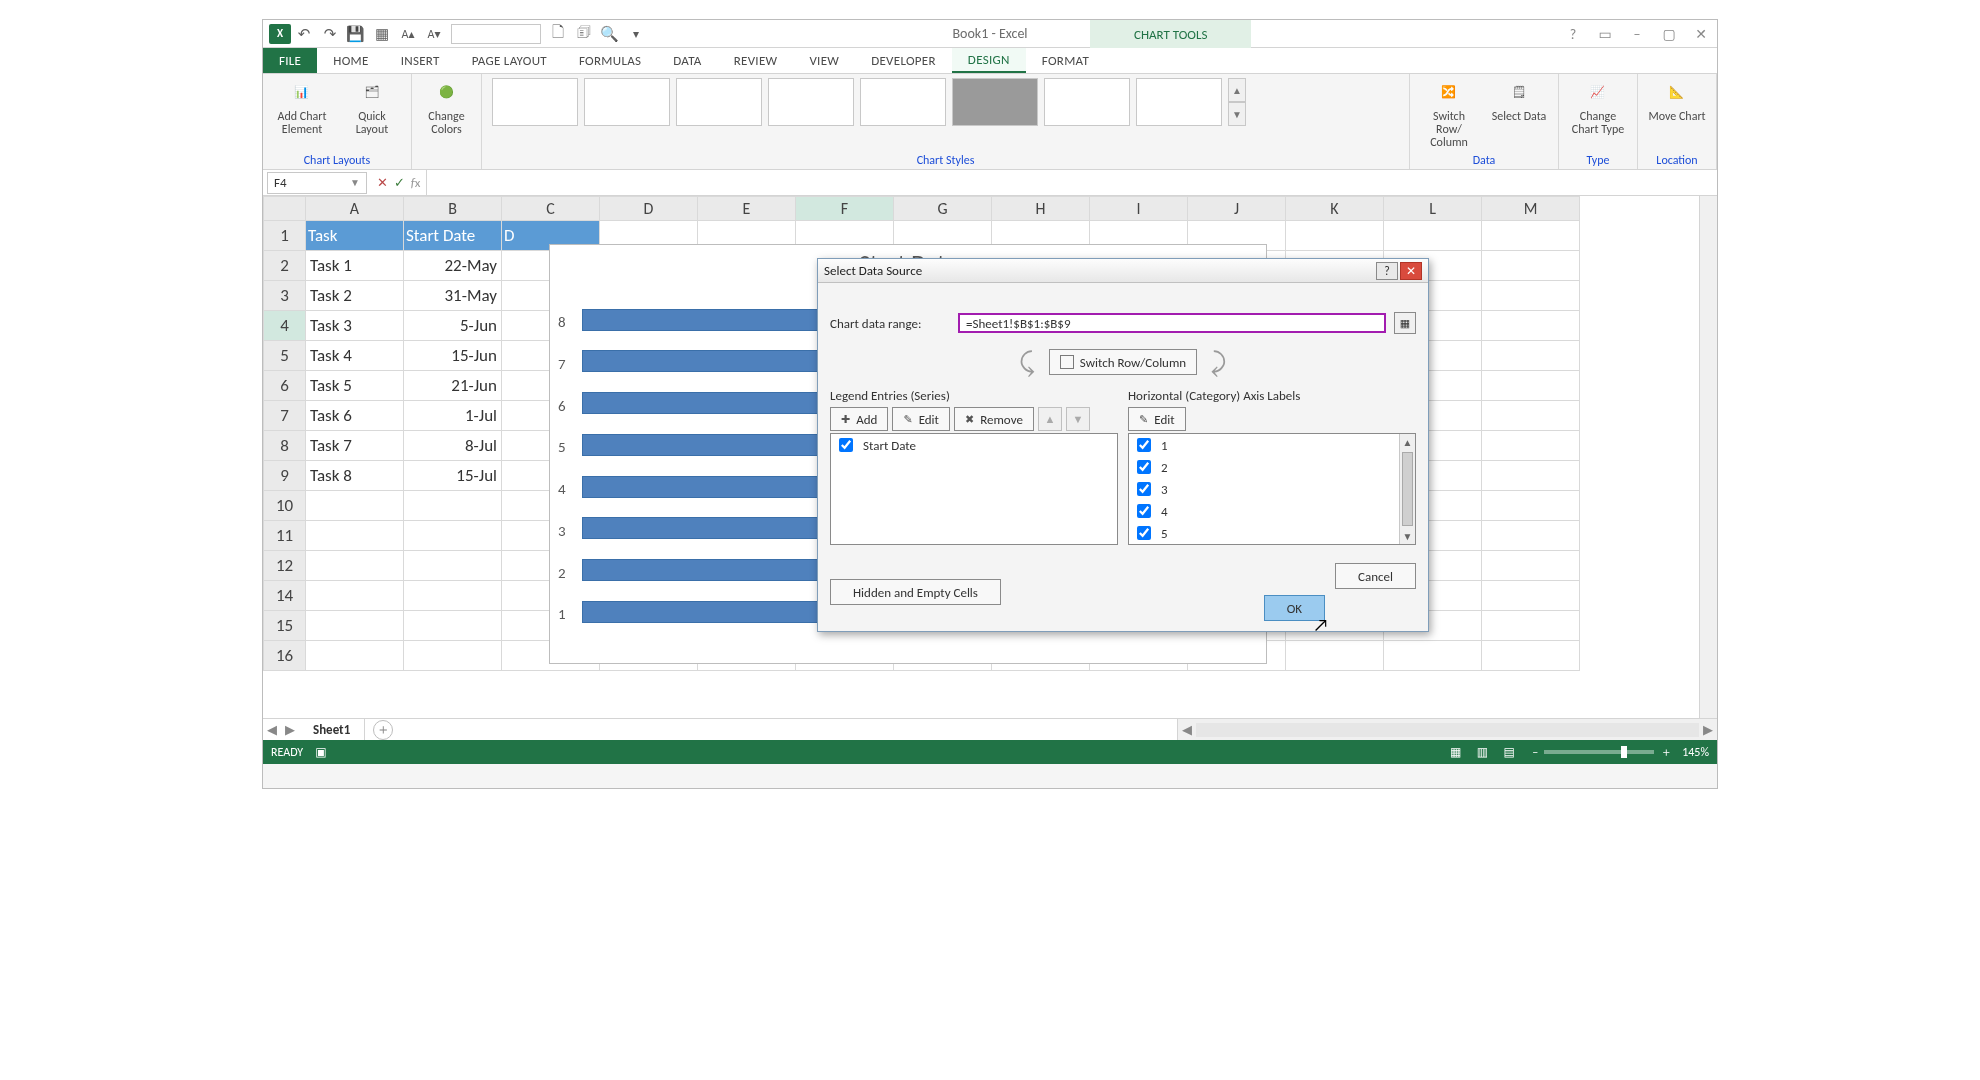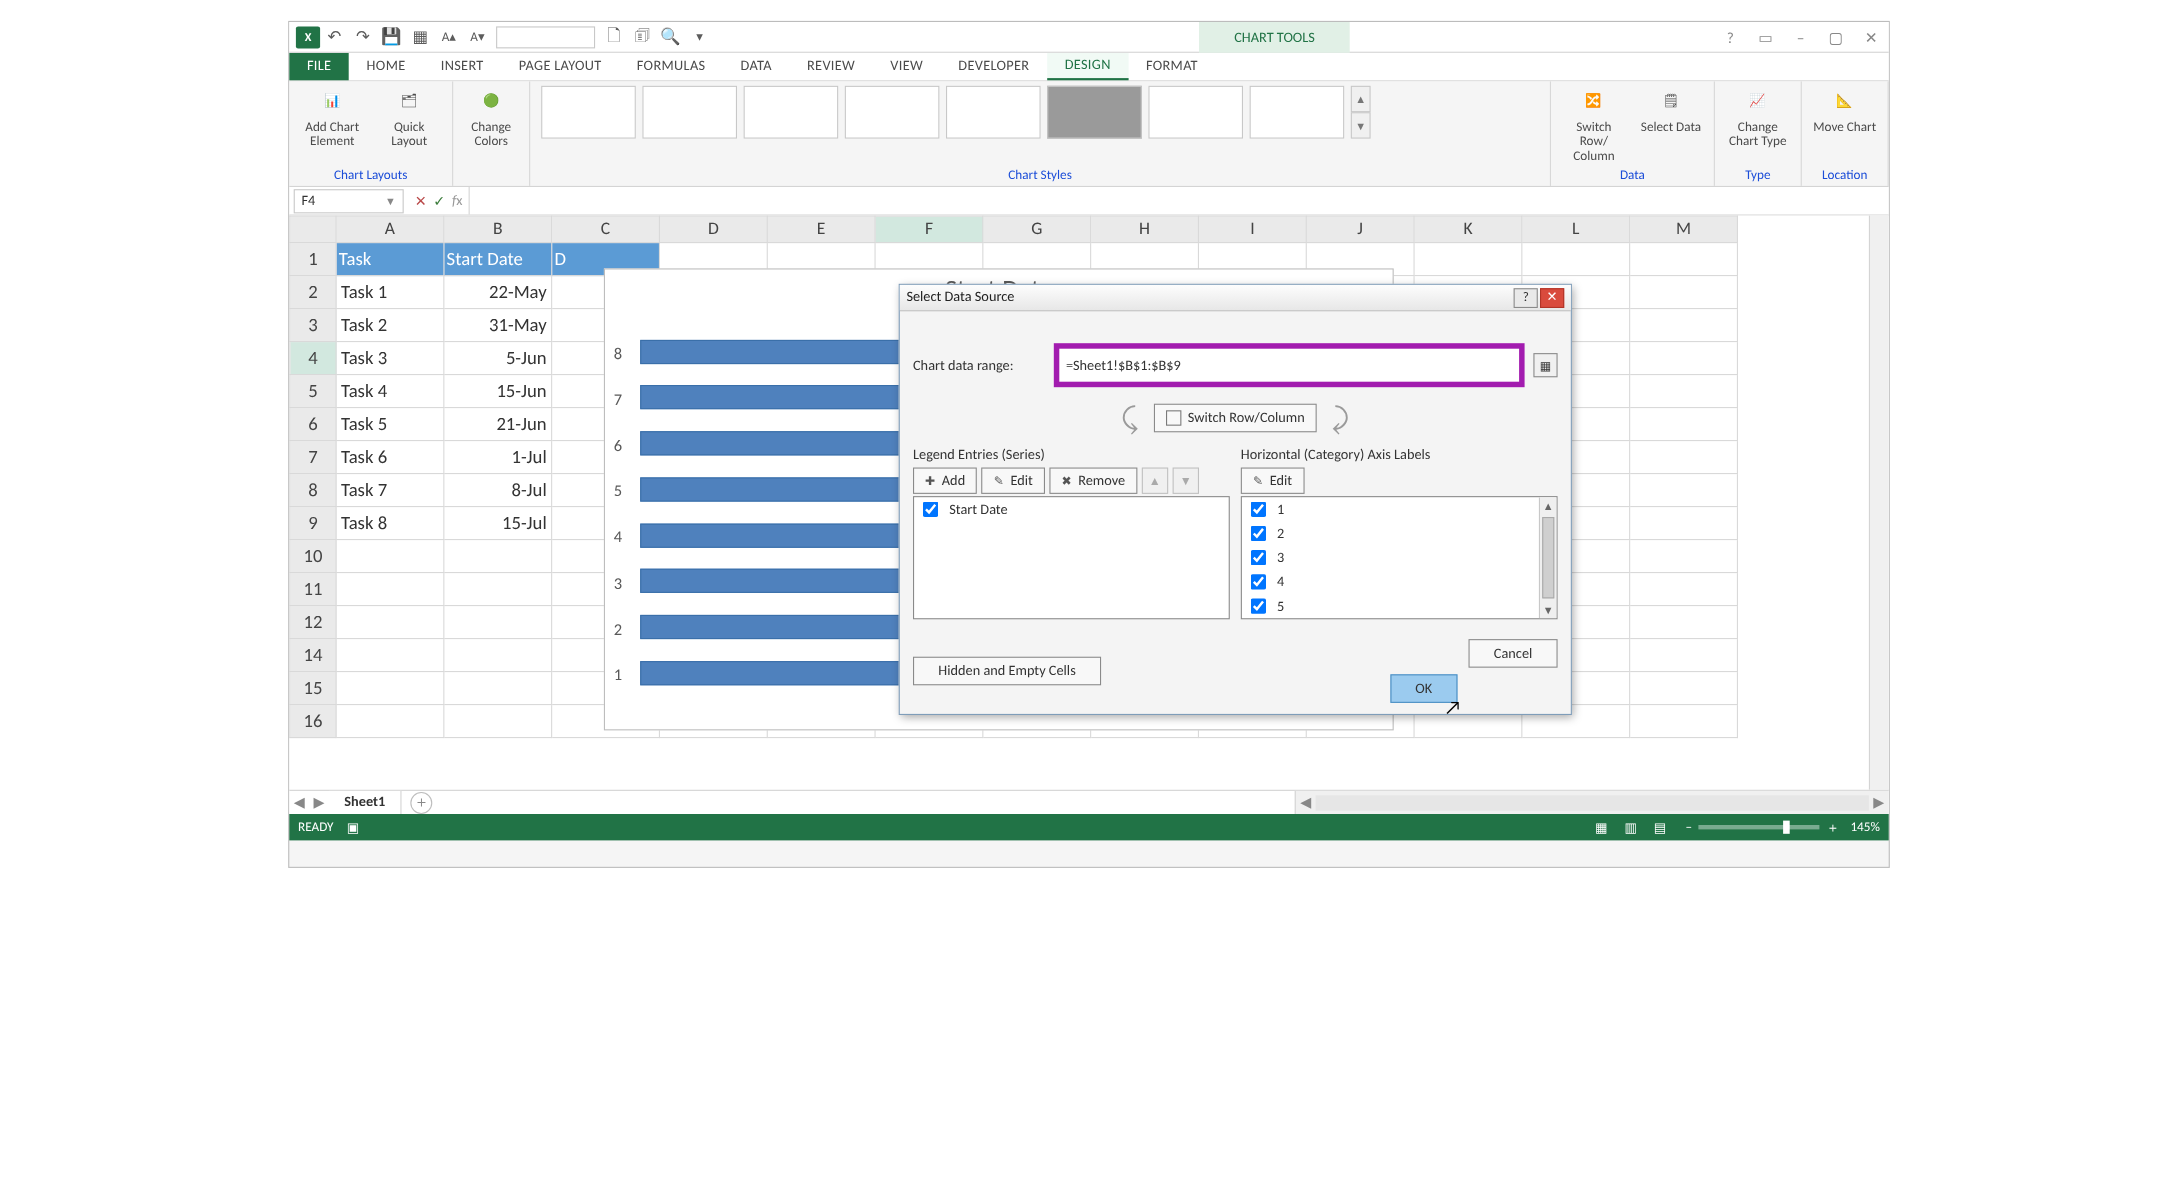--- a/index.html
+++ b/index.html
@@ -7,21 +7,21 @@
 
   
   .stage { position: relative; width: 1456px; height: 770px; margin: 19px auto 0 auto; background: #f5f5f5; border: 1px solid #bcbcbc; }
 
   
   .qat { display: flex; align-items: center; height: 28px; padding: 2px 6px; background: #fff; border-bottom: 1px solid #d4d4d4; position: relative; }
   .excel-badge { width: 22px; height: 20px; background: #217346; color: #fff; display: flex; align-items: center; justify-content: center; font-size: 11px; font-weight: bold; border-radius: 2px; }
   .qat-btn { width: 26px; height: 22px; display: flex; align-items: center; justify-content: center; color: #5c5c5c; font-size: 15px; }
   .qat-btn.small { font-size: 12px; }
   .doc-title { position: absolute; left: 0; right: 0; text-align: center; font-size: 14px; color: #6d6d6d; pointer-events: none; }
-  .chart-tools { position: absolute; left: 50%; margin-left: 100px; top: 0; height: 28px; display: flex; align-items: center; background: #e1f0e6; color: #217346; font-size: 13px; padding: 0 32px; }
+  .chart-tools { position: absolute; left: 50%; margin-left: 100px; top: 0; height: 28px; display: flex; align-items: center; background: #e1f0e6; color: #217346; font-size: 13px; padding: 0 44px; }
   .wincontrols { position: absolute; right: 6px; top: 0; display: flex; gap: 12px; color: #888; font-size: 14px; height: 28px; align-items: center; }
   .wincontrols span { width: 20px; text-align: center; }
 
   
   .ribbon-tabs { display: flex; height: 26px; background: #fff; border-bottom: 1px solid #d4d4d4; font-size: 13px; }
   .ribbon-tab { padding: 0 16px; display: flex; align-items: center; text-transform: uppercase; letter-spacing: .3px; color: #4b4b4b; }
   .ribbon-tab.file { background: #217346; color: #fff; }
   .ribbon-tab.active { color: #217346; border-bottom: 2px solid #217346; background: #f1faf5; }
 
   
@@ -73,21 +73,21 @@
   
   .dlg { position: absolute; left: 554px; top: 62px; width: 612px; background: #f4f4f4; border: 1px solid #7f9db9; box-shadow: 2px 3px 8px rgba(0,0,0,.35); font-size: 13px; }
   .dlg-title { height: 24px; background: linear-gradient(#fdfdfd,#e7e7e7); border-bottom: 1px solid #c0c0c0; display: flex; align-items: center; padding: 0 6px; justify-content: space-between; }
   .dlg-title .t { color: #222; }
   .dlg-title .btns { display: flex; gap: 2px; }
   .dlg-title .tb { width: 22px; height: 18px; border: 1px solid #8a8a8a; display: flex; align-items: center; justify-content: center; font-size: 12px; background: #e9e9e9; }
   .dlg-title .tb.close { background: #d94b3d; color: #fff; border-color: #b23427; }
   .dlg-body { padding: 10px 12px; }
   .range-row { display: flex; align-items: center; gap: 8px; margin-bottom: 12px; margin-top: 19px; }
   .range-row label { width: 120px; }
-  .range-row .inp { flex: 1; height: 40px; background: #fff; border: 5px solid #a21caf; padding: 0 6px; display: flex; align-items: center; font-size: 13px; }
+  .range-row .inp { flex: 1; height: 20px; background: #fff; border: 2px solid #a21caf; padding: 0 6px; display: flex; align-items: center; font-size: 13px; }
   .range-picker { width: 22px; height: 22px; border: 1px solid #8a8a8a; background: #f0f0f0; display: flex; align-items: center; justify-content: center; font-size: 11px; }
 
   .swap-row { display: flex; align-items: center; justify-content: center; gap: 14px; margin: 4px 0 10px 0; }
   .swap-arrow { font-size: 26px; color: #9a9a9a; }
   .swap-btn { height: 26px; padding: 0 10px; border: 1px solid #8a8a8a; background: #f8f8f8; display: flex; align-items: center; gap: 6px; }
   .swapicon { width: 14px; height: 14px; border: 1px solid #7a7a7a; }
 
   .lists { display: flex; gap: 10px; }
   .listcol { flex: 1; display: flex; flex-direction: column; }
   .list-lbl { margin-bottom: 4px; }
@@ -137,20 +137,21 @@
     <div class="qat-btn">↷</div>
     <div class="qat-btn">💾</div>
     <div class="qat-btn">▦</div>
     <div class="qat-btn small">A▴</div>
     <div class="qat-btn small">A▾</div>
     <div style="width:90px;height:20px;border:1px solid #c8c8c8;margin:0 4px;background:#fff"></div>
     <div class="qat-btn">🗋</div>
     <div class="qat-btn">🗊</div>
     <div class="qat-btn">🔍</div>
     <div class="qat-btn small">▾</div>
+    <div class="doc-title">Book1 - Excel</div>
     <div class="chart-tools">CHART TOOLS</div>
     <div class="wincontrols">
       <span>?</span>
       <span>▭</span>
       <span>–</span>
       <span>▢</span>
       <span>✕</span>
     </div>
   </div>
 

